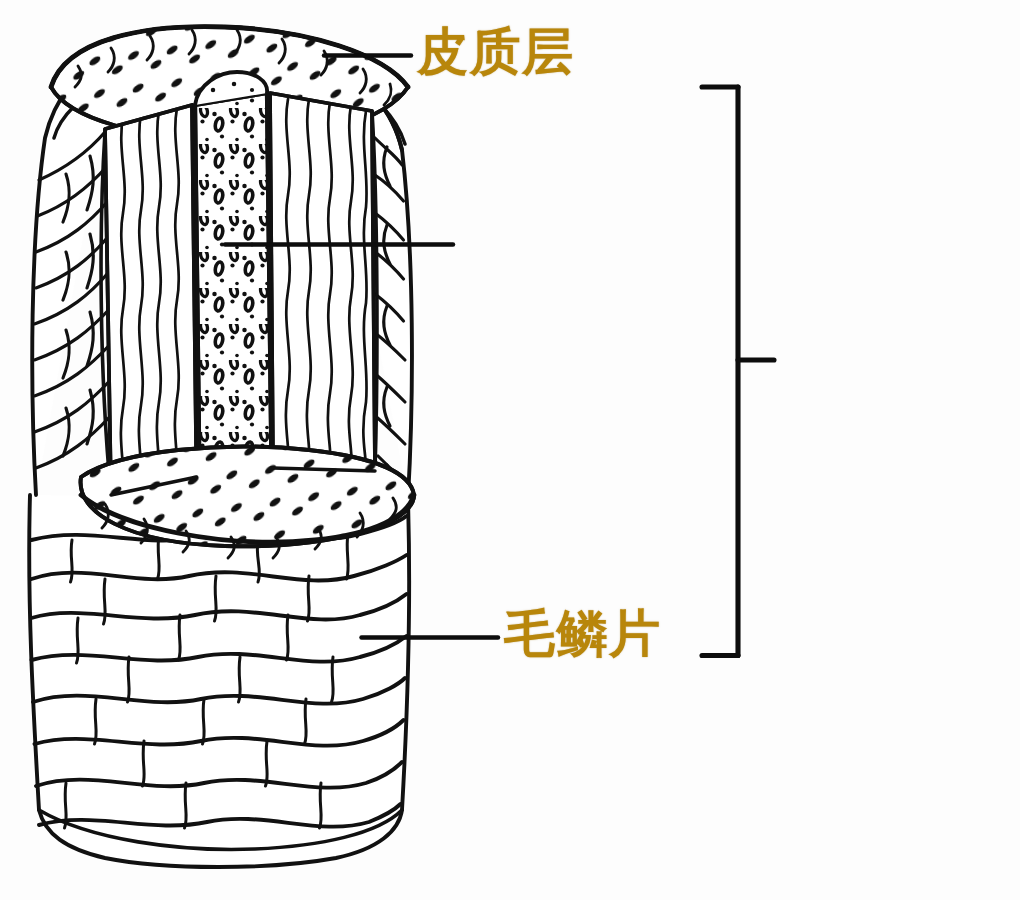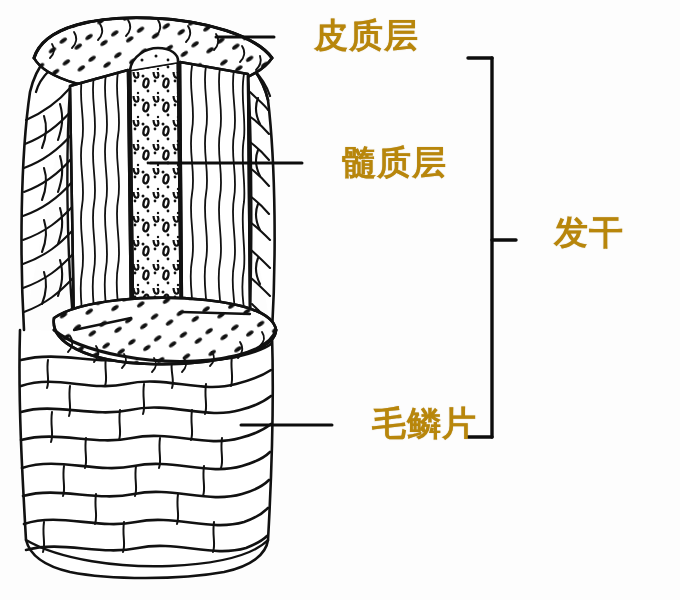--- a/index.html
+++ b/index.html
@@ -25,21 +25,20 @@
   .label {
     position: absolute;
     font-family: "DejaVu Sans", sans-serif;
     font-weight: bold;
     font-size: 34px;
     line-height: 1;
     color: #b8860b;
     white-space: nowrap;
     letter-spacing: 1px;
     text-shadow: 0 0 1px rgba(150,110,10,0.55);
-    margin-left: 36px;
   }
   #lbl-cortex   { left: 278px; top: 18px; }
   #lbl-medulla  { left: 306px; top: 145px; }
   #lbl-cuticle  { left: 336px; top: 406px; text-align: right; }
   #lbl-shaft    { left: 518px; top: 215px; }
 </style>
 </head>
 <body>
 
 <div id="stage">
@@ -281,19 +280,17 @@
         <line x1="468" y1="58" x2="492" y2="58"></line>
         <line x1="468" y1="437" x2="492" y2="437"></line>
         <line x1="492" y1="240" x2="516" y2="240"></line>
       </g>
 
     </g>
   </svg>
 
   <div class="label" id="lbl-cortex">皮质层</div>
 
-  <div class="label" id="lbl-medulla">髓质层</div>
 
   <div class="label" id="lbl-cuticle">毛鳞片</div>
 
-  <div class="label" id="lbl-shaft">发干</div>
 
 </div>
 
 </body></html>

